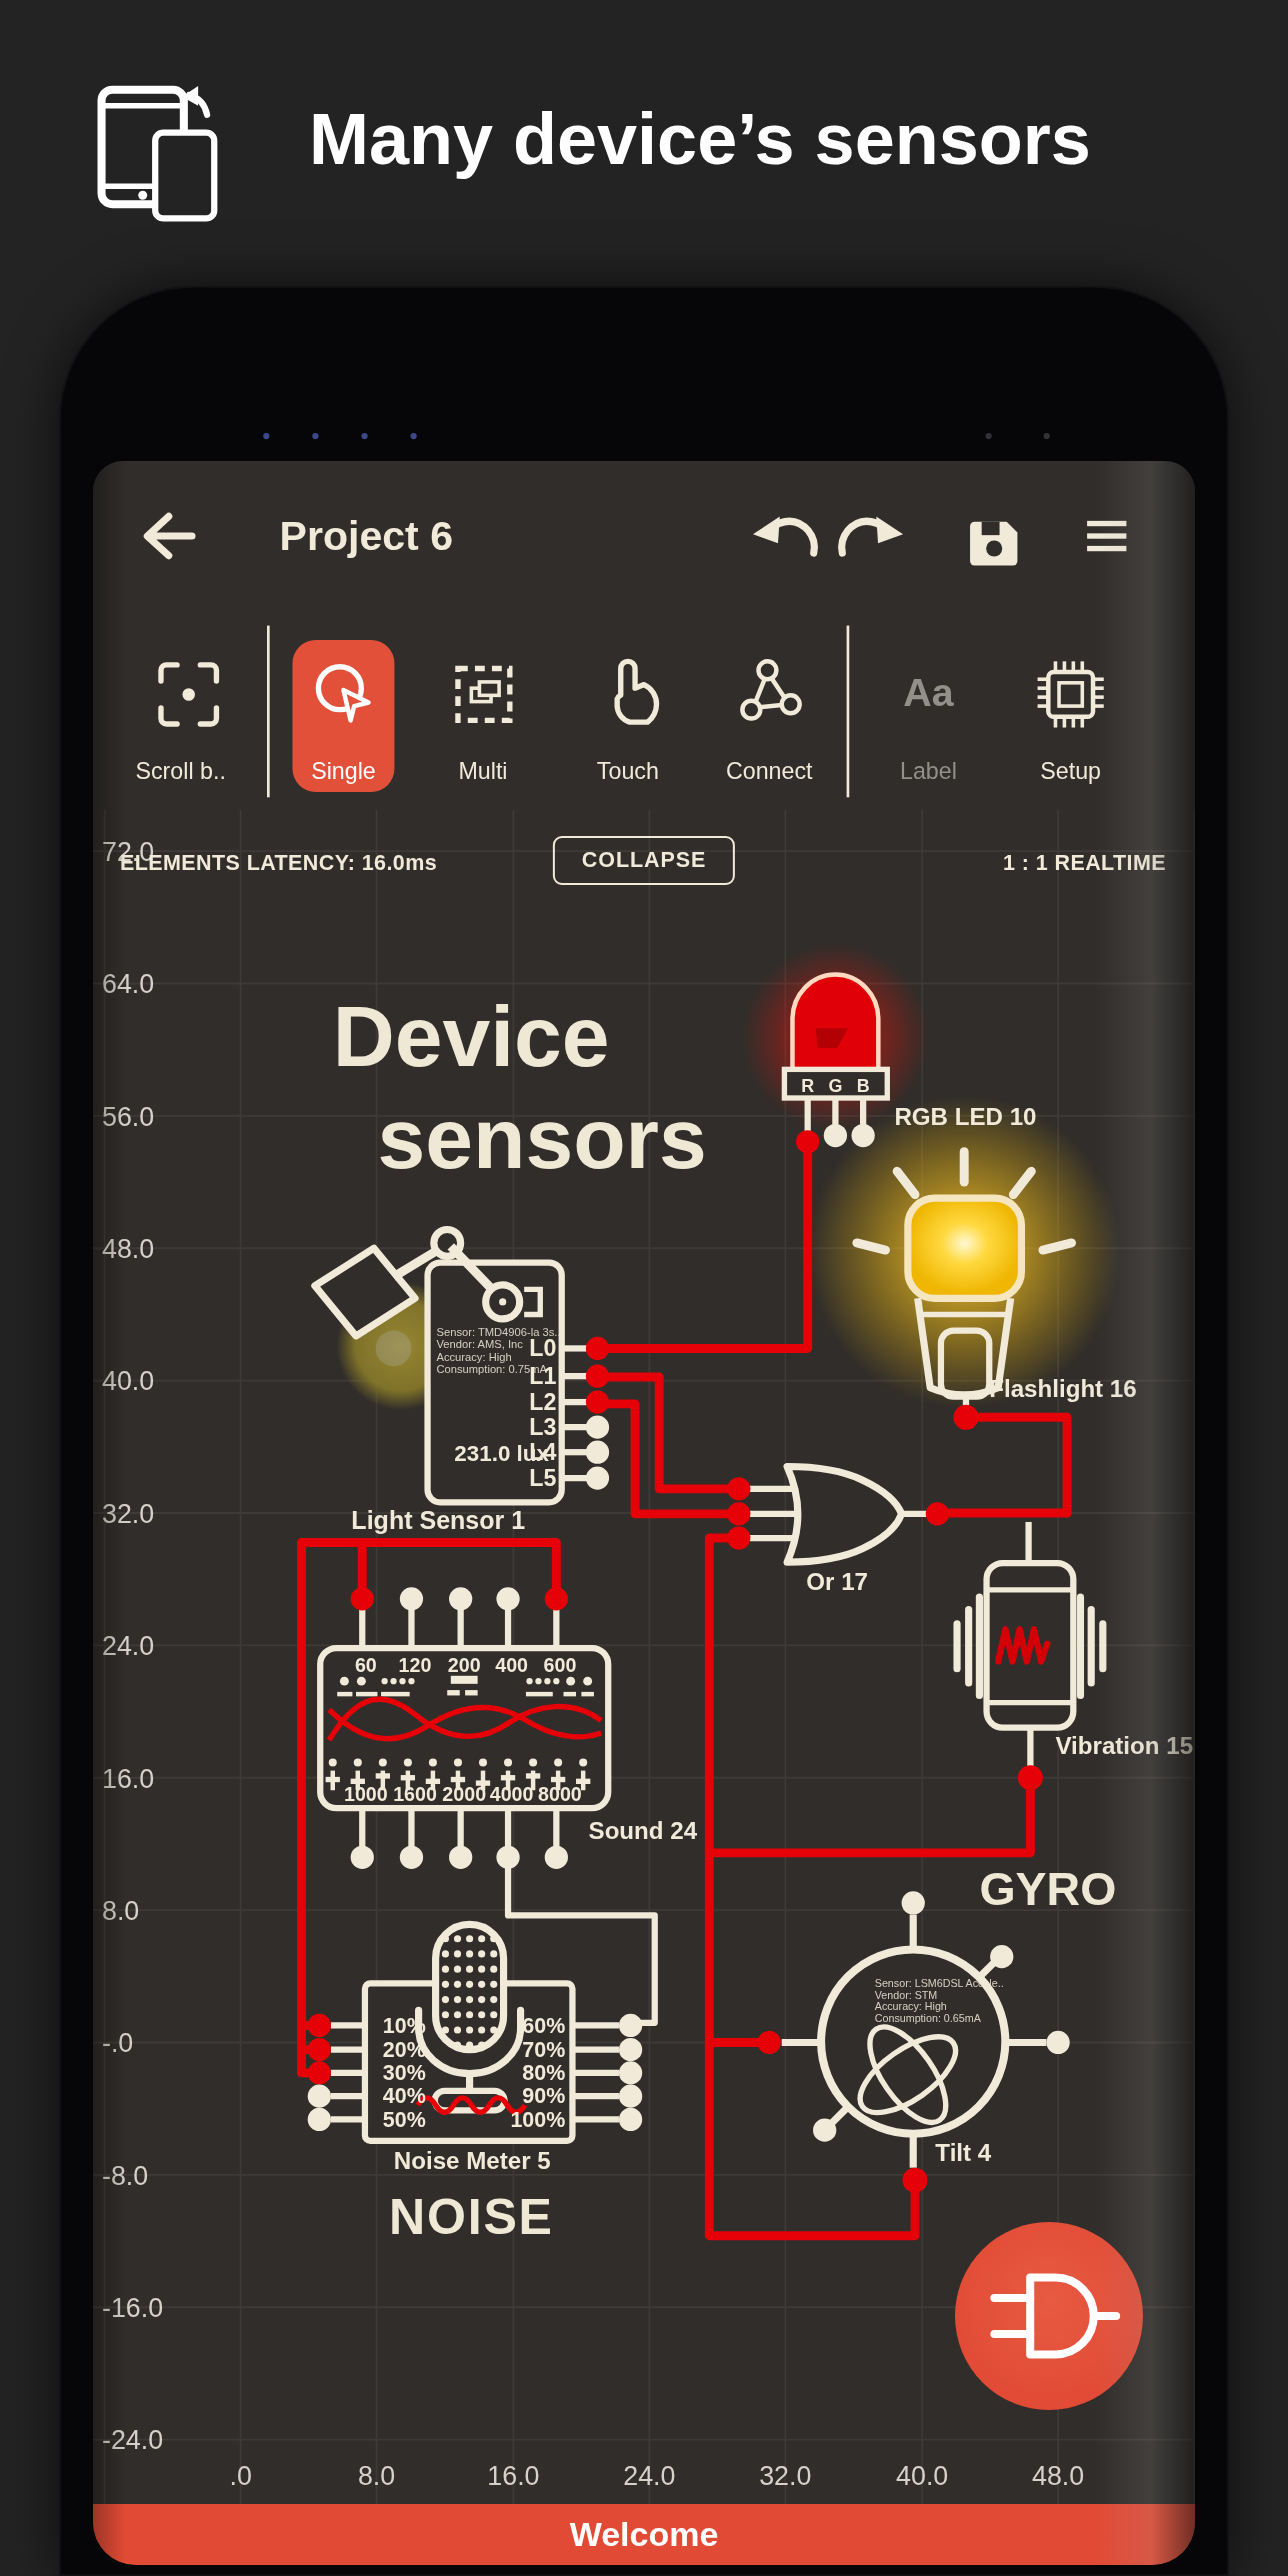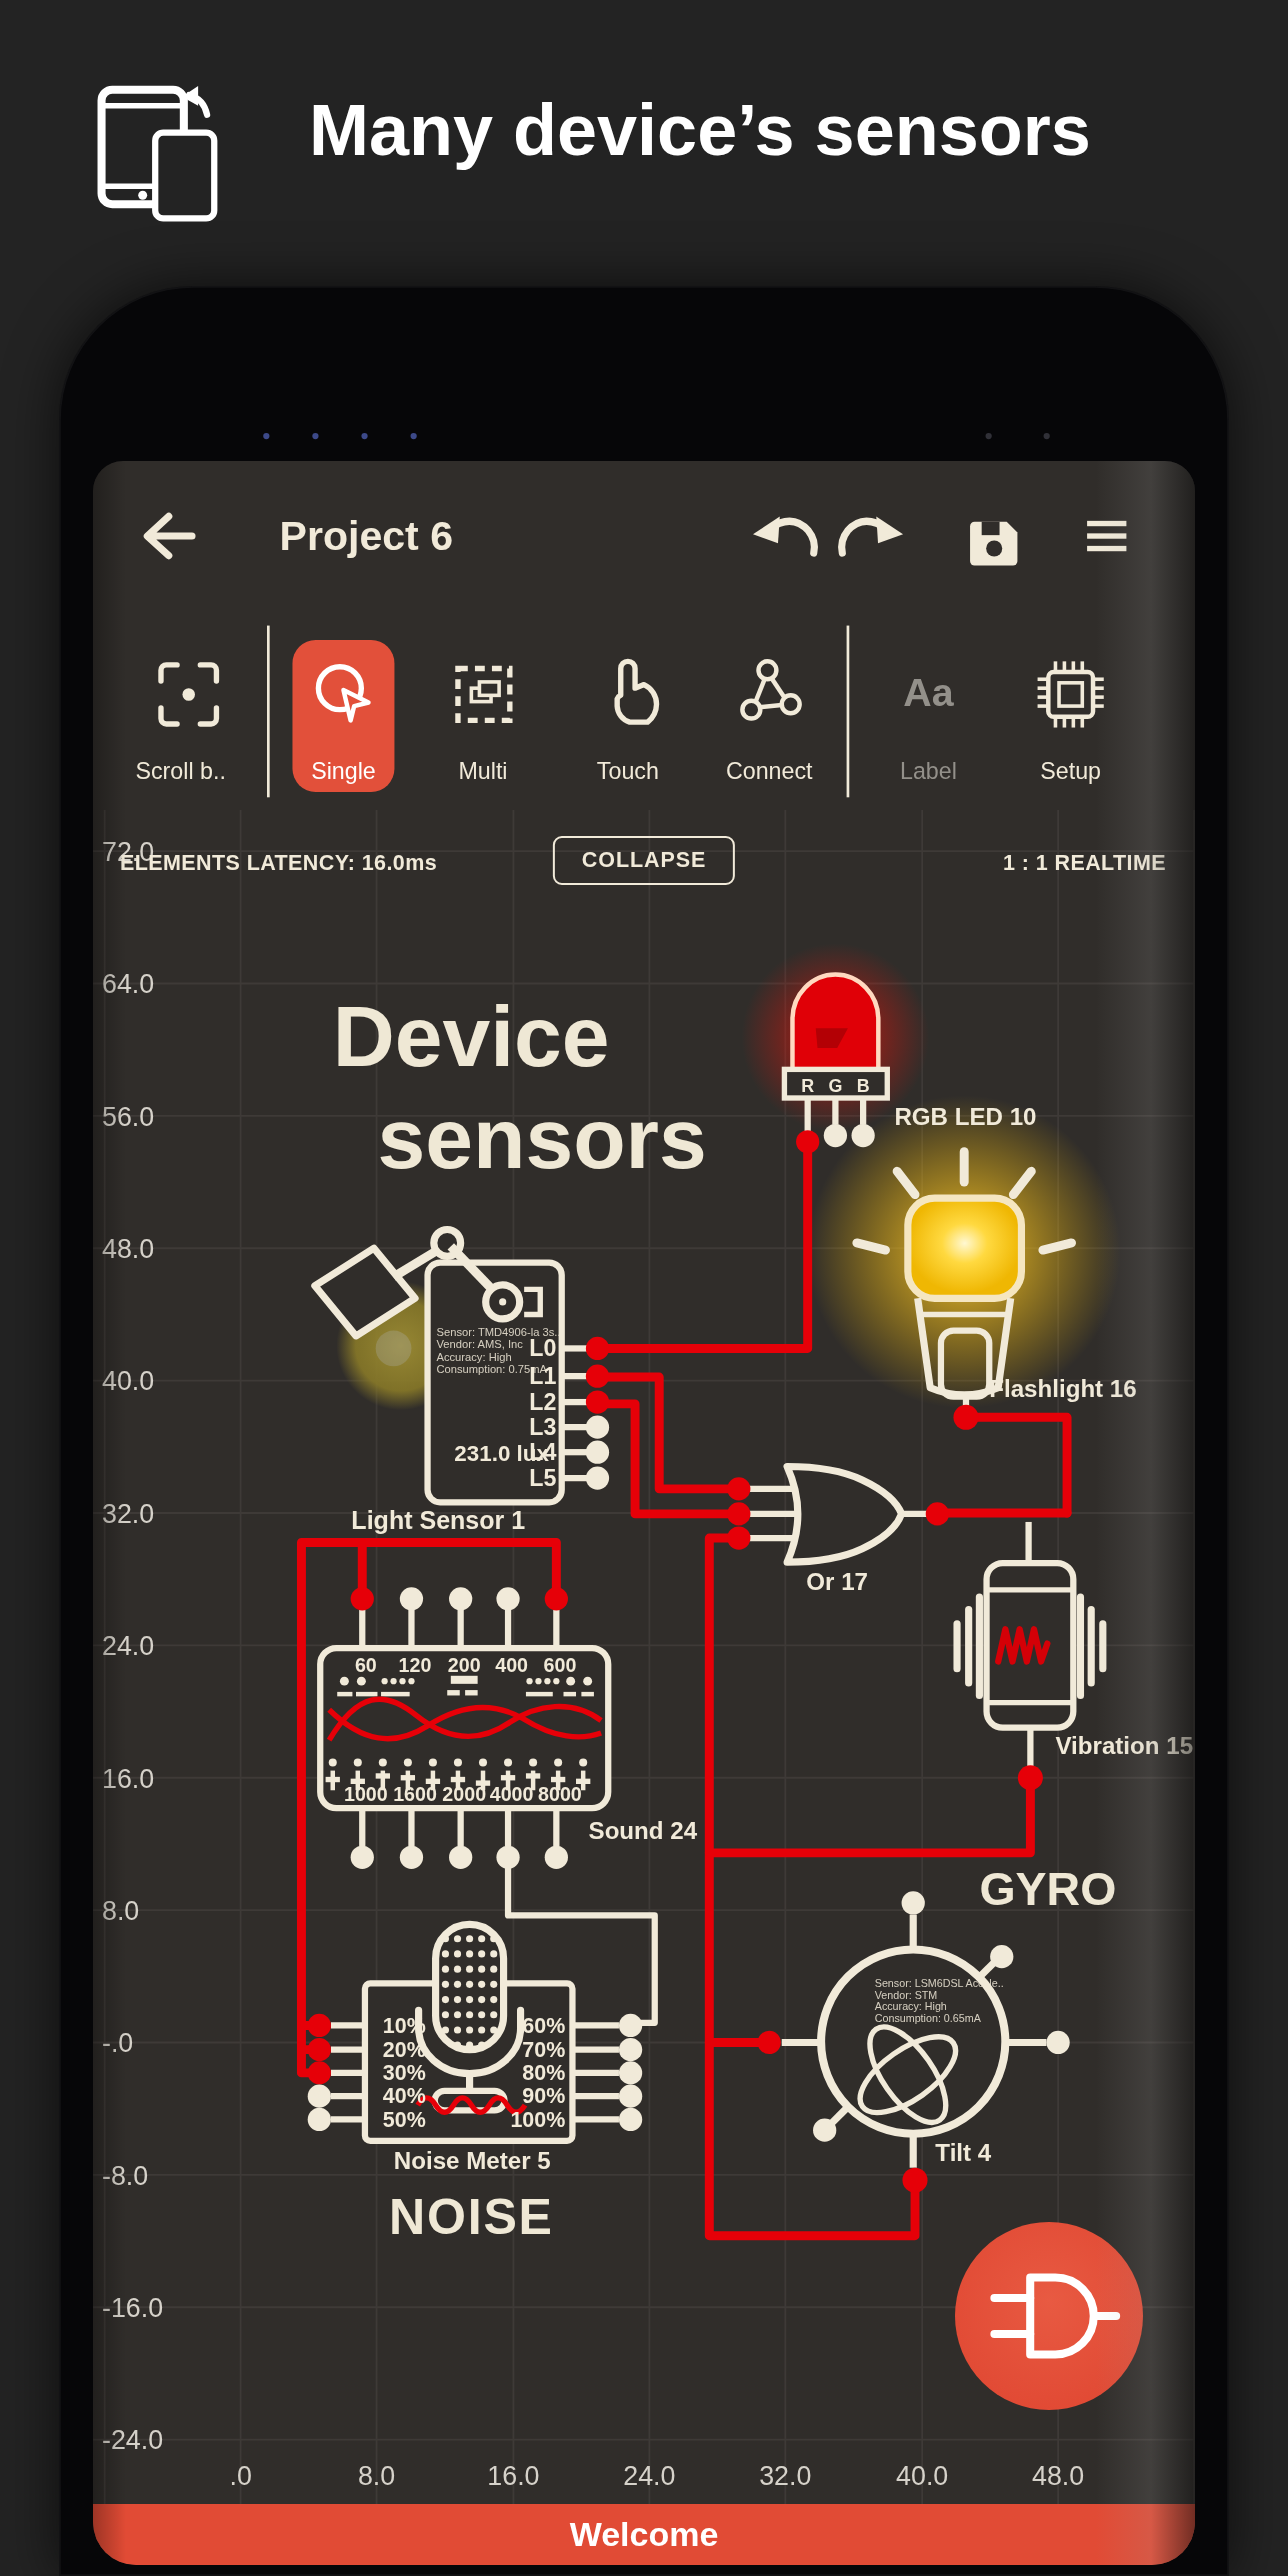--- a/index.html
+++ b/index.html
@@ -1,18 +1,18 @@
 <!DOCTYPE html>
 <html style="font-size:14.3px"><head>
 <meta charset="utf-8">
 <style>
   html,body{margin:0;padding:0;background:#232323;width:1288px;height:2576px;overflow:hidden;
     font-family:"Liberation Sans",sans-serif;}
   .poster{position:absolute;inset:0;width:1288px;height:2576px;background:#232323;}
-  .poster-title{position:absolute;left:309px;top:89px;font-size:72px;font-weight:bold;color:#ffffff;letter-spacing:0px;}
+  .poster-title{position:absolute;left:309px;top:98px;font-size:72px;font-weight:bold;color:#ffffff;letter-spacing:0px;}
   .poster-icon{position:absolute;left:89px;top:70px;}
   
   .phone{position:absolute;left:59px;top:286px;width:1170px;height:2290px;background:#060608;
     border-radius:134px 134px 0 0;box-shadow:0 0 54px rgba(0,0,0,.65), inset 0 0 0 1.8px rgba(255,255,255,.05);}
   .screen{position:absolute;left:34px;top:175px;width:1102px;height:2104px;background:#302d2a;
     border-radius:30px 30px 43px 43px;overflow:hidden;}
   .screen-shine{position:absolute;inset:0;pointer-events:none;z-index:40;
     background:linear-gradient(90deg,rgba(0,0,0,.30) 0%,rgba(0,0,0,0) 3%,rgba(0,0,0,0) 91%,rgba(160,160,160,.16) 96%,rgba(20,20,20,.55) 100%);}
   .appbar-svg{position:absolute;left:0;top:0;z-index:5;}
   .toolbar-svg{position:absolute;left:0;top:134px;z-index:5;}

